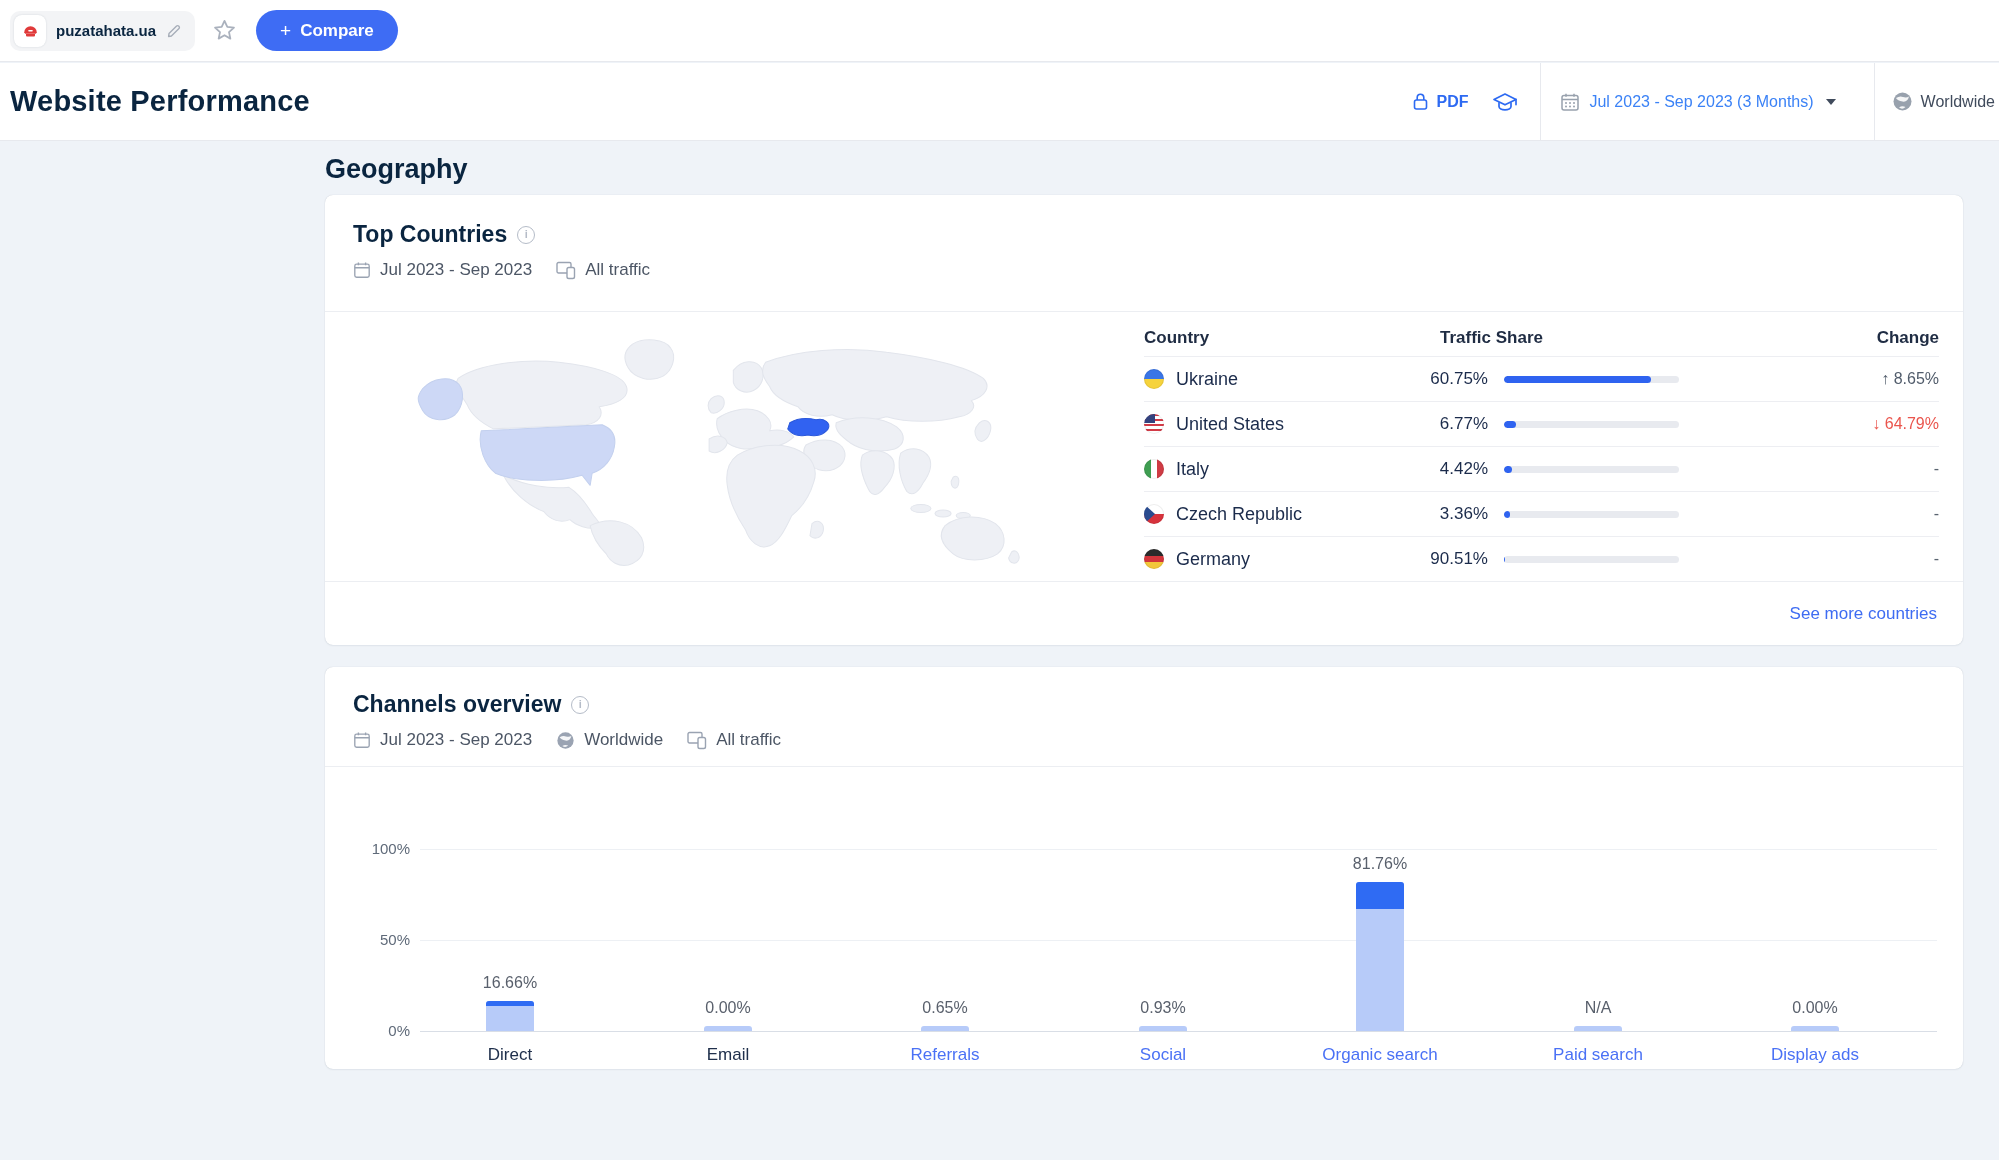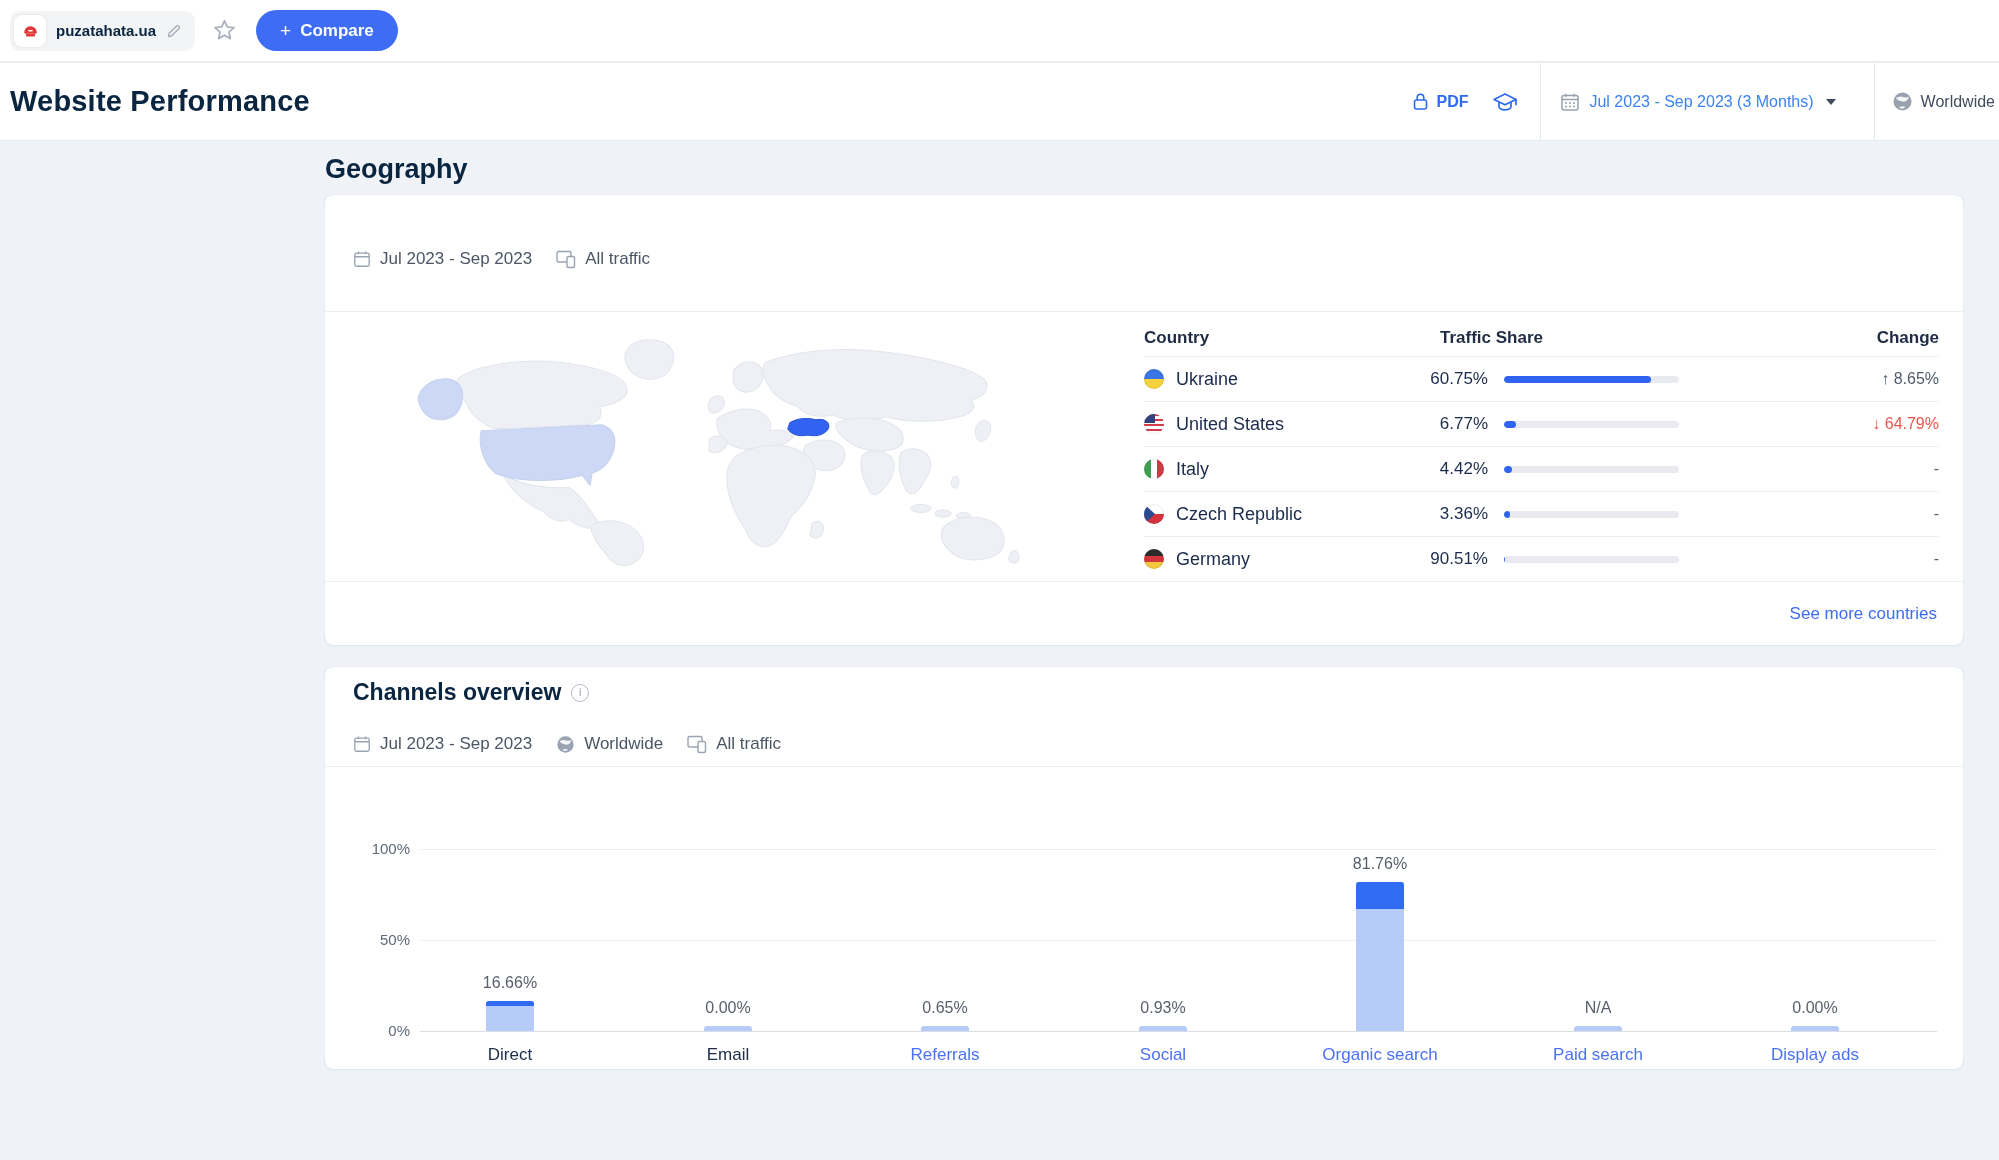--- a/index.html
+++ b/index.html
@@ -35,27 +35,27 @@
     border-top:6px solid #404b5c;margin-left:3px;}
   .region-picker{display:flex;align-items:center;gap:8px;padding:0 4px 0 17px;cursor:pointer;}
   .region-text{font-size:16px;color:#404b5c;}
   
   .content{position:absolute;top:141px;left:0;right:0;bottom:0;overflow:hidden;}
   .section-heading{margin:10px 0 0 325px;font-size:27px;line-height:36px;font-weight:600;color:#0a2540;}
   .section-heading.mk{margin-top:44px;}
   .card{margin-left:325px;width:1638px;background:#fff;border-radius:8px;
     box-shadow:0 0 1px rgba(9,37,64,.22),0 1px 2px rgba(9,37,64,.05);}
   .card-head{padding:26px 28px 0;height:116px;}
-  .card-head.ch2{height:100px;padding-top:12px;border-bottom:1px solid #eceef2;}
+  .card-head.ch2{height:100px;padding-top:24px;border-bottom:1px solid #eceef2;}
   .card-title-row{display:flex;align-items:center;gap:10px;}
   .card-title{font-size:23px;font-weight:bold;color:#0a2540;}
   .info-icon{width:18px;height:18px;border:1.5px solid #b5bcc8;border-radius:50%;position:relative;cursor:pointer;}
   .info-icon::after{content:"i";position:absolute;left:0;right:0;top:1px;text-align:center;
     font-size:11px;color:#b5bcc8;font-weight:bold;}
-  .meta-row{display:flex;align-items:center;gap:9px;margin-top:28px;font-size:17px;color:#4c5665;}
+  .meta-row{display:flex;align-items:center;gap:9px;margin-top:12px;font-size:17px;color:#4c5665;}
   .meta-gap{width:6px;}
   
   .card-body{height:270px;border-top:1px solid #eceef2;display:flex;}
   .map-wrap{flex:0 0 740px;padding:14px 0 0 30px;}
   .ctable{width:795px;margin-left:auto;margin-right:24px;padding-top:8px;}
   .thead{display:flex;align-items:center;height:36px;font-size:17px;font-weight:bold;color:#1f2c43;}
   .th-country{width:296px;}
   .th-share{flex:1;}
   .th-change{text-align:right;width:120px;}
   .trow{display:flex;align-items:center;height:45px;border-top:1px solid #edeef2;}
@@ -167,20 +167,24 @@
     </span>
   </div>
 </div>
 
 <div class="content">
 
   <h2 class="section-heading">Geography</h2>
 
   <div class="card" id="card-top-countries" style="margin-top:8px;">
     <div class="card-head">
+      <div class="card-title-row">
+        <span class="card-title">Top Countries</span>
+        <span class="info-icon"></span>
+      </div>
       <div class="meta-row">
         <svg width="18" height="18" viewBox="0 0 20 20">
           <rect x="2" y="3.5" width="16" height="14.5" rx="2" fill="none" stroke="#9aa3b2" stroke-width="1.5"></rect>
           <path d="M6 1.8 v3 M14 1.8 v3 M2 7.5 h16" stroke="#9aa3b2" stroke-width="1.5"></path>
         </svg>
         <span>Jul 2023 - Sep 2023</span>
         <span class="meta-gap"></span>
         <svg width="20" height="19" viewBox="0 0 20 19">
           <rect x="1" y="1.5" width="14" height="10.5" rx="1.5" fill="none" stroke="#9aa3b2" stroke-width="1.4"></rect>
           <rect x="11" y="6.5" width="7.5" height="11" rx="1.8" fill="#fff" stroke="#9aa3b2" stroke-width="1.4"></rect>

